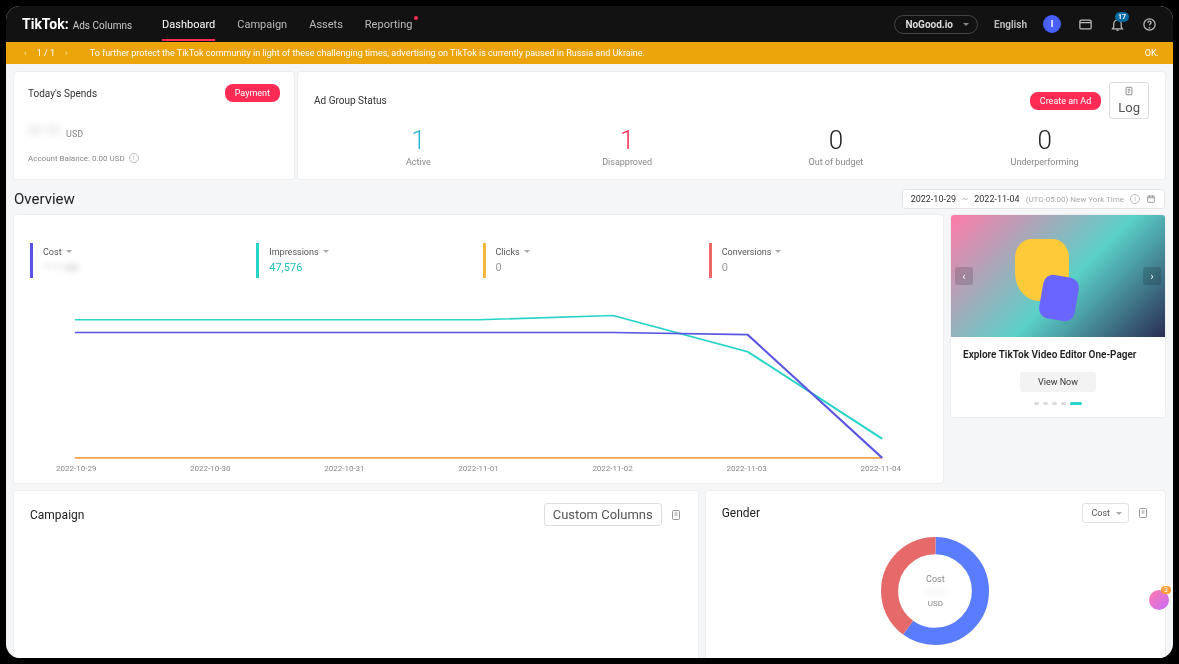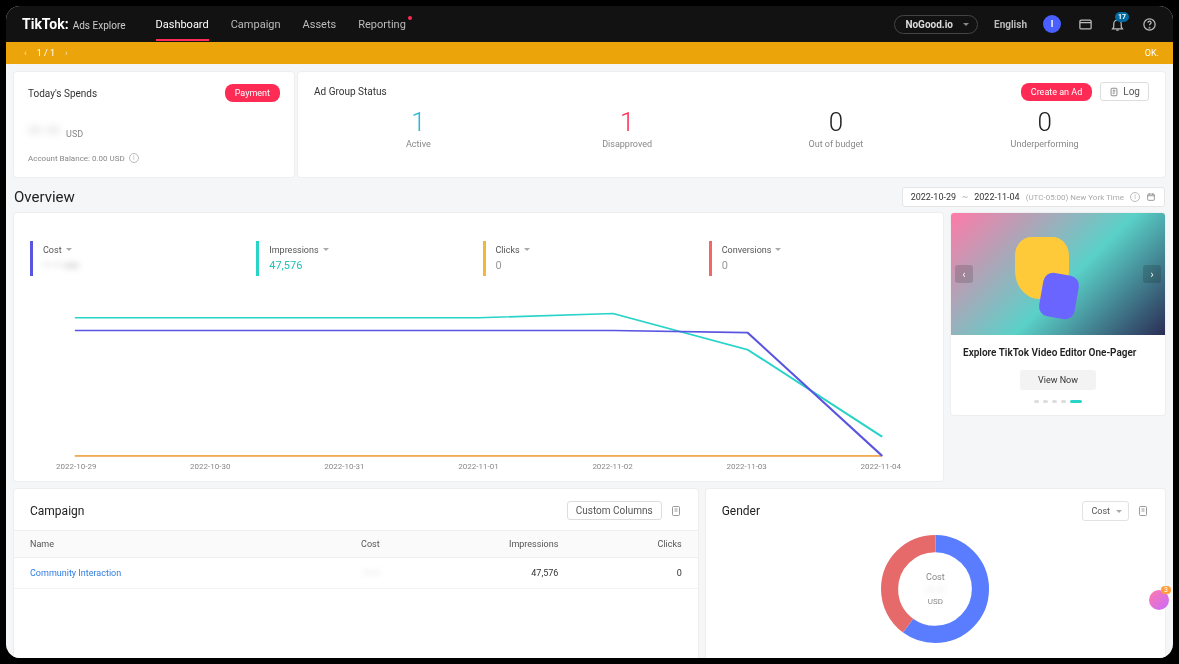--- a/index.html
+++ b/index.html
@@ -43,21 +43,21 @@
   .btn-pink { background:#fe2c55; color:#fff; border:none; border-radius:8px; font-size:9px; padding:4px 10px; cursor:pointer; }
   .spend-val { margin-top:18px; display:flex; align-items:baseline; gap:6px; }
   .spend-val .blur { filter:blur(4px); color:#aaa; font-size:18px; font-weight:600; }
   .spend-val .cur { font-size:9px; color:#888; }
   .spend-bal { margin-top:12px; font-size:8px; color:#888; display:flex; align-items:center; gap:4px; }
 
   .status-card { flex:1; padding:10px 16px 12px; }
   .status-head { display:flex; justify-content:space-between; align-items:center; }
   .status-title { font-size:10px; color:#333; }
   .status-actions { display:flex; gap:8px; align-items:center; }
-  .btn-outline { background:#fff; border:1px solid #ddd; border-radius:3px; font-size:10px; padding:3px 8px; color:#555; cursor:pointer; display:flex; gap:4px; align-items:center; }
+  .btn-outline { background:#fff; border:1px solid #ddd; border-radius:3px; font-size:13px; padding:3px 8px; color:#555; cursor:pointer; display:flex; gap:4px; align-items:center;flex-direction:column; }
   .status-grid { display:flex; margin-top:6px; }
   .status-col { flex:1; text-align:center; }
   .status-num { font-size:26px; font-weight:300; }
   .c-blue { color:#2fb7d6; }
   .c-red { color:#fe2c55; }
   .c-dark { color:#222; }
   .status-lab { font-size:9px; color:#888; margin-top:2px; }
 
   
   .ov-head { display:flex; align-items:center; padding:10px 8px 6px 8px; }
@@ -141,21 +141,21 @@
   .float-num { position:absolute; top:-4px; right:-2px; background:#ff9d3a; color:#fff; border-radius:6px; font-size:7px; padding:0 3px; }
 </style>
 </head>
 <body>
 
 <div class="shell">
 
   <div class="topbar">
     <div class="brand">
       <span class="brand-tk">TikTok:</span>
-      <span class="brand-sub">Ads Explore</span>
+      <span class="brand-sub">Ads Columns</span>
     </div>
     <div class="nav">
       <div class="nav-item active">Dashboard</div>
       <div class="nav-item">Campaign</div>
       <div class="nav-item">Assets</div>
       <div class="nav-item nav-dot">Reporting</div>
     </div>
     <div class="top-right">
       <div class="acct">NoGood.io</div>
       <div class="lang">English</div>
@@ -180,20 +180,21 @@
             <circle cx="12" cy="17" r="0.5" fill="currentColor"></circle>
           </svg>
       </div>
     </div>
   </div>
 
   <div class="banner">
     <span class="arrow">‹</span>
     <span class="pag">1 / 1</span>
     <span class="arrow">›</span>
+    <span class="msg">To further protect the TikTok community in light of these challenging times, advertising on TikTok is currently paused in Russia and Ukraine.</span>
     <span class="ok">OK.</span>
   </div>
 
   <div class="content">
 
     <div class="toprow">
       <div class="card spend-card">
         <div class="spend-head">
           <div class="spend-title">Today's Spends</div>
           <button class="btn-pink">Payment</button>
@@ -341,38 +342,20 @@
         <div class="camp-head">
           <div class="camp-title">Campaign</div>
           <div class="camp-right">
             <button class="btn-outline">Custom Columns</button>
             <svg class="doc-icon" viewBox="0 0 24 24" fill="none" stroke="#999" stroke-width="2">
                 <rect x="5" y="3" width="14" height="18" rx="2"></rect>
                 <path d="M9 8h6M9 12h6"></path>
               </svg>
           </div>
         </div>
-        <table class="tbl">
-          <thead>
-              <tr>
-            <th>Name</th>
-            <th class="r">Cost</th>
-            <th class="r">Impressions</th>
-            <th class="r">Clicks</th>
-          </tr>
-            </thead>
-          <tbody>
-            <tr>
-              <td><a>Community Interaction</a></td>
-              <td class="r"><span class="blur2">— —</span></td>
-              <td class="r">47,576</td>
-              <td class="r">0</td>
-            </tr>
-          </tbody>
-        </table>
       </div>
 
       <div class="card gender-card">
         <div class="gender-head">
           <div class="gender-title">Gender</div>
           <div class="gender-right">
             <div class="sel">Cost</div>
             <svg class="doc-icon" viewBox="0 0 24 24" fill="none" stroke="#999" stroke-width="2">
                 <rect x="5" y="3" width="14" height="18" rx="2"></rect>
                 <path d="M9 8h6M9 12h6"></path>

